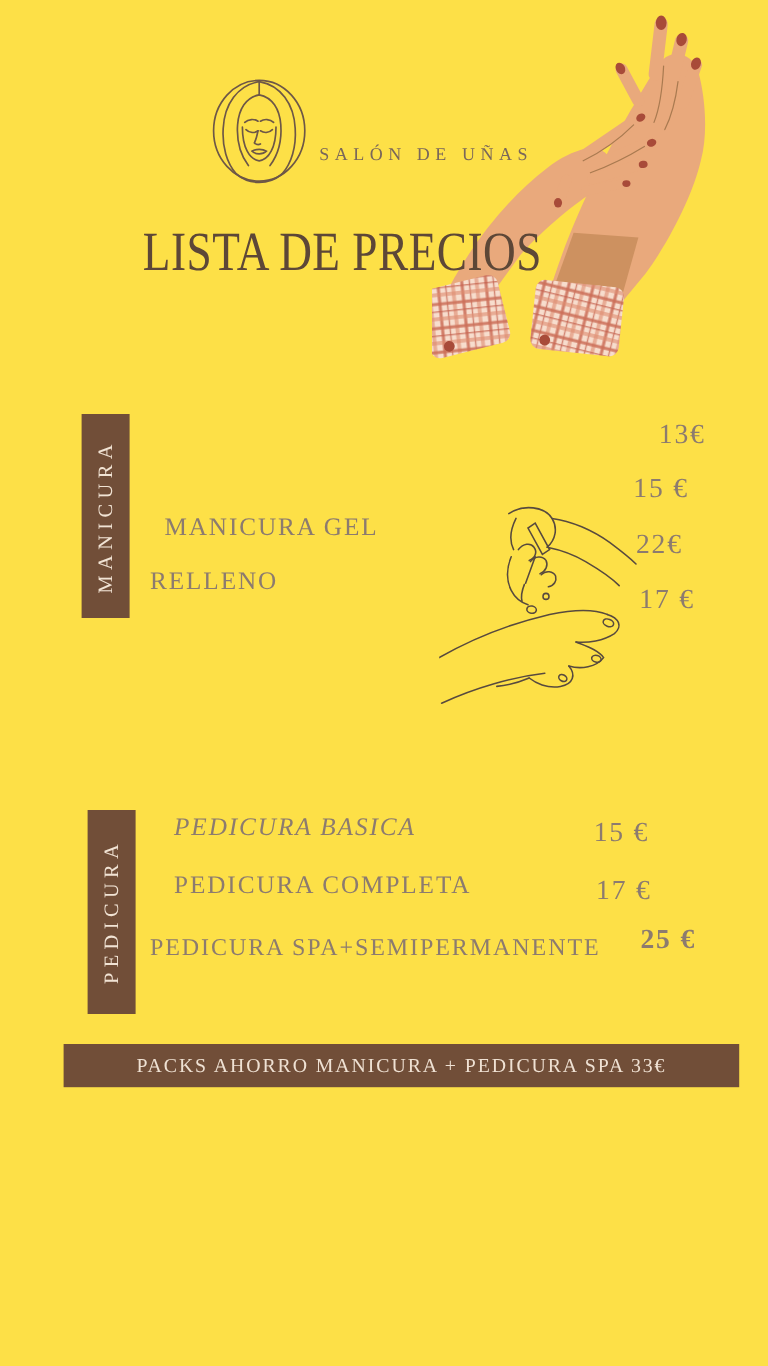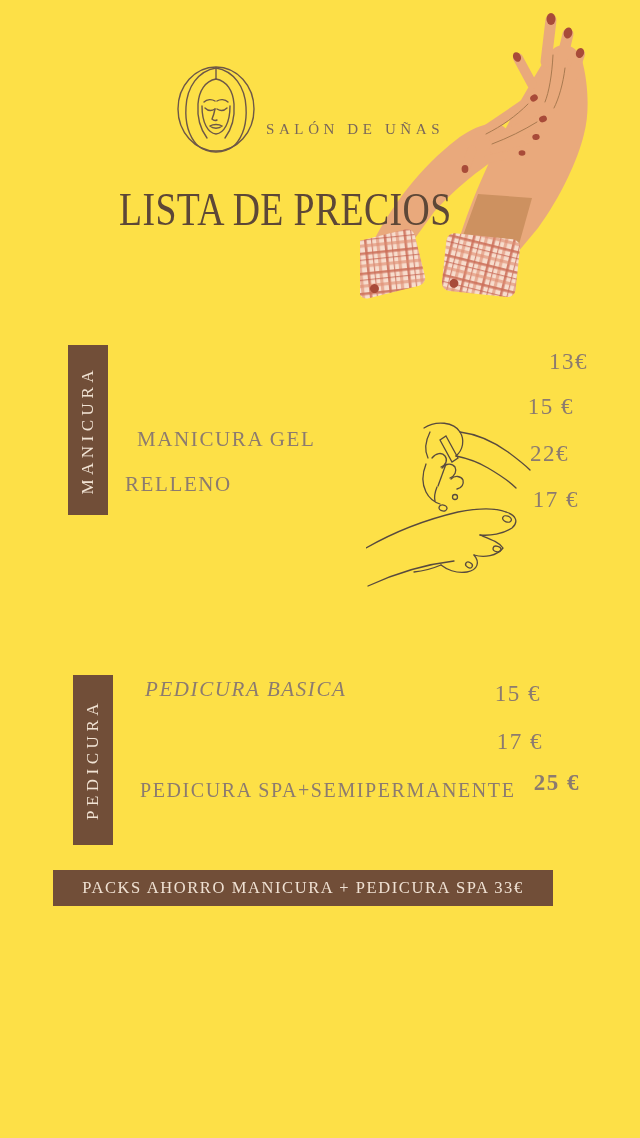--- a/index.html
+++ b/index.html
@@ -43,28 +43,28 @@
   .item-price {
     position:absolute; color:#8c7b6f; font-size:23px;
     letter-spacing:1.5px; white-space:nowrap;
   }
   #m-name-0 { left:125px; top:342px; }  #m-price-0 { right:52px;  top:349px; }
   #m-name-1 { left:125px; top:389px; }  #m-price-1 { right:66px;  top:394px; }
   #m-name-2 { left:125px; top:427px;margin-left:12px; }  #m-price-2 { right:71px;  top:441px; }
   #m-name-3 { left:125px; top:472px; }  #m-price-3 { right:61px;  top:487px; }
   #p-name-0 { left:145px; top:677px;font-style:italic; }  #p-price-0 { right:99px;  top:681px; }
   #p-name-1 { left:145px; top:725px; }  #p-price-1 { right:97px;  top:729px; }
-  #p-name-2 { left:140px; top:779px; font-size:20px; }  #p-price-2 { right:60px; top:770px;font-weight:bold; }
+  #p-name-2 { left:125px; top:779px; font-size:20px; }  #p-price-2 { right:60px; top:770px;font-weight:bold; }
 
   
   .lineart-svg { position:absolute; left:366px; top:418px; }
 
   
   .packs-bar {
-    position:absolute; left:53px; top:870px; width:500px; height:36px;
+    position:absolute; left:53px; top:870px; width:563px; height:36px;
     background:#714e38; display:flex; align-items:center; justify-content:center;
   }
   .packs-bar .packs-label {
     color:#efe1d3; font-size:16.5px; letter-spacing:1.6px; white-space:nowrap;
   }
 </style>
 </head>
 <body>
 
 <div class="poster">
@@ -183,20 +183,21 @@
       <circle cx="89" cy="79" r="2.5"></circle>
       <path d="M60,46 C56,56 56,66 60,74 C63,80 68,84 74,86"></path>
     </g>
   </svg>
 
   <div class="section-tab tab-pedicura">
     <span class="tab-label">PEDICURA</span>
   </div>
   <div class="item-name" id="p-name-0">PEDICURA BASICA</div>
   <div class="item-price" id="p-price-0">15 €</div>
+  <div class="item-name" id="p-name-1">PEDICURA COMPLETA</div>
   <div class="item-price" id="p-price-1">17 €</div>
   <div class="item-name" id="p-name-2">PEDICURA SPA+SEMIPERMANENTE</div>
   <div class="item-price" id="p-price-2">25 €</div>
 
   <div class="packs-bar">
     <span class="packs-label">PACKS AHORRO MANICURA + PEDICURA SPA 33€</span>
   </div>
 
 </div>
 

